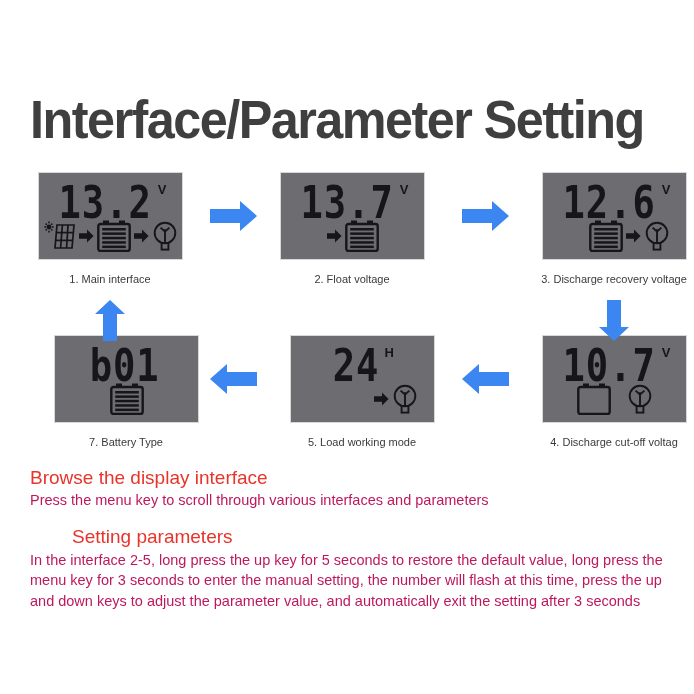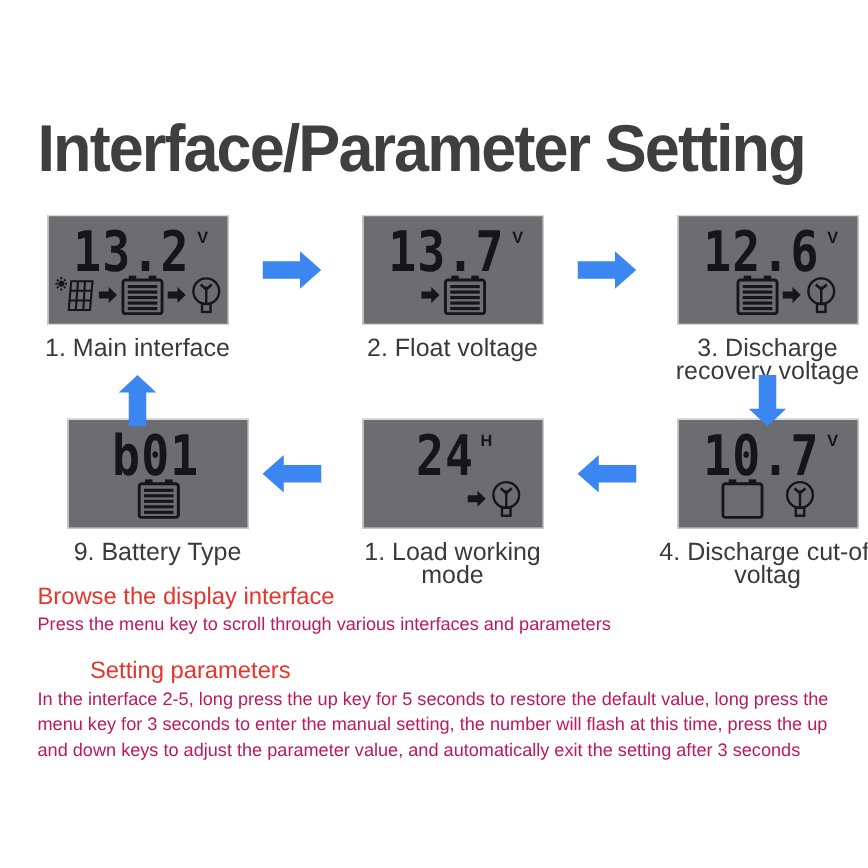--- a/index.html
+++ b/index.html
@@ -82,21 +82,21 @@
   .iconrow.center{justify-content:center;}
   .iconrow.spread{justify-content:center;gap:16px;}
 
   .ic{display:block;}
 
   
   .caption{
     position:absolute;
     width:180px;
     text-align:center;
-    font-size:20px;
+    font-size:11px;
     line-height:18px;
     color:#3a3a3a;
   }
 
   
   .arrow{position:absolute;}
 
   
   .textblock{position:absolute;left:30px;top:466px;width:650px;}
   .head{
@@ -174,21 +174,21 @@
         <svg class="ic" width="26" height="30" viewBox="0 0 26 30">
           <circle cx="13" cy="12" r="10.3" fill="none" stroke="#16161a" stroke-width="1.9"></circle>
           <path d="M13 22.3 V8.2 M13 10.6 L8.6 6.6 M13 10.6 L17.4 6.6" fill="none" stroke="#16161a" stroke-width="1.9"></path>
           <rect x="9.6" y="22" width="6.8" height="6.6" fill="none" stroke="#16161a" stroke-width="1.9"></rect>
         </svg>
       </div>
     </div>
     <div class="caption" style="left:-18px;top:98px;">1. Main interface</div>
   </div>
 
-  <div class="cell" style="left:290px;top:12px;">
+  <div class="cell" style="left:280px;top:12px;">
     <div class="lcd">
       <div class="readout">
         <span class="digits">13.7</span>
         <span class="unit">V</span>
       </div>
       <div class="iconrow center">
         <svg class="ic" width="15" height="14" viewBox="0 0 15 14">
           <path d="M0 4.2 H8 V0.6 L14.6 7 L8 13.4 V9.8 H0 Z" fill="#16161a"></path>
         </svg>
         <svg class="ic" width="34" height="32" viewBox="0 0 34 32">
@@ -254,41 +254,41 @@
           <g fill="#16161a">
             <rect x="5.2" y="8" width="23.6" height="2.5"></rect>
             <rect x="5.2" y="12.4" width="23.6" height="2.5"></rect>
             <rect x="5.2" y="16.8" width="23.6" height="2.5"></rect>
             <rect x="5.2" y="21.2" width="23.6" height="2.5"></rect>
             <rect x="5.2" y="25.6" width="23.6" height="2.5"></rect>
           </g>
         </svg>
       </div>
     </div>
-    <div class="caption" style="left:-18px;top:98px;">9. Battery Type</div>
+    <div class="caption" style="left:-18px;top:98px;">7. Battery Type</div>
   </div>
 
   <div class="cell" style="left:290px;top:175px;">
     <div class="lcd">
       <div class="readout">
         <span class="digits">24</span>
         <span class="unit">H</span>
       </div>
       <div class="iconrow right">
         <svg class="ic" width="15" height="14" viewBox="0 0 15 14">
           <path d="M0 4.2 H8 V0.6 L14.6 7 L8 13.4 V9.8 H0 Z" fill="#16161a"></path>
         </svg>
         <svg class="ic" width="26" height="30" viewBox="0 0 26 30">
           <circle cx="13" cy="12" r="10.3" fill="none" stroke="#16161a" stroke-width="1.9"></circle>
           <path d="M13 22.3 V8.2 M13 10.6 L8.6 6.6 M13 10.6 L17.4 6.6" fill="none" stroke="#16161a" stroke-width="1.9"></path>
           <rect x="9.6" y="22" width="6.8" height="6.6" fill="none" stroke="#16161a" stroke-width="1.9"></rect>
         </svg>
       </div>
     </div>
-    <div class="caption" style="left:-18px;top:98px;">1. Load working mode</div>
+    <div class="caption" style="left:-18px;top:98px;">5. Load working mode</div>
   </div>
 
   <div class="cell" style="left:542px;top:175px;">
     <div class="lcd">
       <div class="readout">
         <span class="digits">10.7</span>
         <span class="unit">V</span>
       </div>
       <div class="iconrow spread">
         <svg class="ic" width="34" height="32" viewBox="0 0 34 32">

